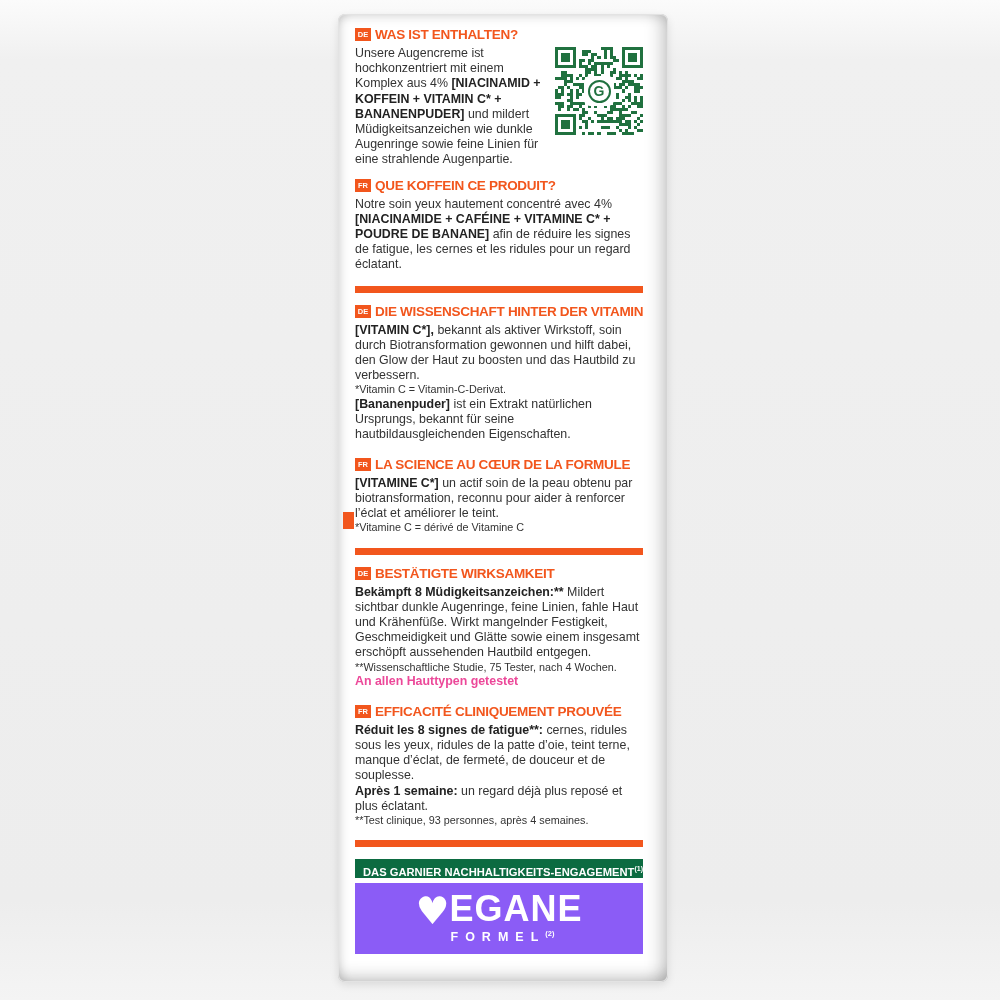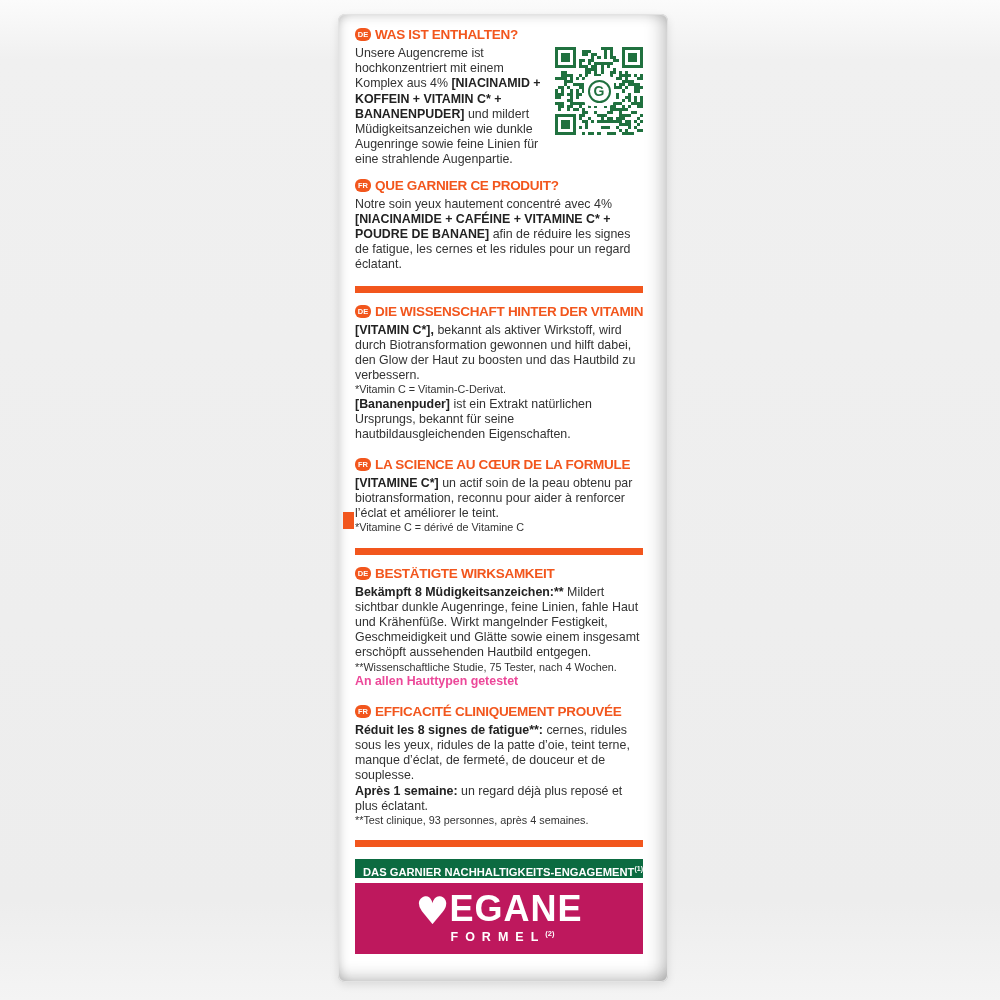--- a/index.html
+++ b/index.html
@@ -14,40 +14,40 @@
                        inset -16px 0 18px -11px rgba(0,0,0,.25),
                        inset 0 12px 12px -10px rgba(0,0,0,.14),
                        inset 0 -16px 16px -11px rgba(0,0,0,.22),
                        0 3px 8px rgba(0,0,0,.10); }
   .content { position:absolute; left:17px; top:13px; width:288px; bottom:5px; overflow:hidden; }
   .h { display:flex; align-items:center; gap:4px; color:#f2561d; font-weight:bold;
        font-size:13.5px; letter-spacing:-0.3px; white-space:nowrap; margin:14px 0 4px; }
   .h.first { margin-top:0; }
   .h.tight { margin-top:10px; }
   .badge { flex:0 0 auto; display:inline-flex; align-items:center; justify-content:center;
-           width:16px; height:13px; border-radius:6px; background:#f2561d; color:#fff;
+           width:16px; height:13px; border-radius:0; background:#f2561d; color:#fff;
            font-size:7.5px; font-weight:bold; letter-spacing:0; }
   .p { font-size:12.4px; line-height:15.2px; color:#333; }
   .p b { color:#222;margin-top:8px; }
   .small { font-size:10.8px; line-height:13.5px; color:#333; }
   .boldline { font-size:12.4px; line-height:15.5px; font-weight:bold; color:#ec4899; }
   .divider { height:7px; background:#f2561d; margin:13px 0 11px; }
   .qr { float:right; width:88px; height:88px; margin:1px 0 5px 8px; position:relative; background:#fff; }
   .qr svg { display:block; width:88px; height:88px; }
   .qr-logo { position:absolute; left:29px; top:29px; width:30px; height:30px; background:#fff;
              border-radius:6px; display:flex; align-items:center; justify-content:center; }
   .qr-g { width:23px; height:23px; border:2.5px solid #20713f; border-radius:50%;
           display:flex; align-items:center; justify-content:center;
           color:#20713f; font-weight:bold; font-size:14px; line-height:1; }
   .clear { clear:both; }
   .greenbar { margin-top:12px; height:19px; background:#0c6b41; color:#fff;
               font-size:11.2px; font-weight:bold; letter-spacing:0; line-height:19px;
               padding-left:8px; white-space:nowrap; }
   .greenbar sup { font-size:7px; }
-  .greenbox { margin-top:5px; height:71px; background:#be185d; color:#fff; text-align:center; }
+  .greenbox { margin-top:5px; height:71px; background:#8b5cf6; color:#fff; text-align:center; }
   .vegane { padding-top:9px; font-size:36px; line-height:34px; font-weight:bold; letter-spacing:1px; }
   .heart { font-family:"DejaVu Sans", sans-serif; font-size:38px; vertical-align:-3px; margin-right:-1px; }
   .formel { font-size:12.5px; font-weight:bold; letter-spacing:7px; padding-left:7px; margin-top:1px; }
   .formel sup { font-size:7.5px; letter-spacing:0; }
   .side-tab { position:absolute; left:5px; top:498px; width:11px; height:17px; background:#f2561d; }
 </style>
 </head>
 <body>
 
 <div class="stage">
@@ -333,34 +333,34 @@
             </svg>
           <span class="qr-logo">
             <span class="qr-g">G</span>
           </span>
         </span>
         <span>Unsere Augencreme ist hochkonzentriert mit einem Komplex aus 4% </span><b>[NIACINAMID + KOFFEIN + VITAMIN C* + BANANENPU­DER]</b><span> und mildert Müdigkeitsanzeichen wie dunkle Augenringe sowie feine Linien für eine strahlende Augenpartie.</span>
       </div>
 
       <div class="h clear tight">
         <span class="badge">FR</span>
-        <span>QUE GARNIER CE PRODUIT?</span>
+        <span>QUE KOFFEIN CE PRODUIT?</span>
       </div>
       <div class="p">
         <span>Notre soin yeux hautement concentré avec 4% </span><b>[NIACINAMIDE + CAFÉINE + VITAMINE C* + POUDRE DE BANANE]</b><span> afin de réduire les signes de fatigue, les cernes et les ridules pour un regard éclatant.</span>
       </div>
 
       <div class="divider"></div>
 
       <div class="h tight">
         <span class="badge">DE</span>
         <span>DIE WISSENSCHAFT HINTER DER VITAMIN</span>
       </div>
       <div class="p">
-        <b>[VITAMIN C*],</b><span> bekannt als aktiver Wirkstoff, wird durch Biotransformation gewonnen und hilft dabei, den Glow der Haut zu boosten und das Hautbild zu verbessern.</span>
+        <b>[VITAMIN C*],</b><span> bekannt als aktiver Wirkstoff, soin durch Biotransformation gewonnen und hilft dabei, den Glow der Haut zu boosten und das Hautbild zu verbessern.</span>
       </div>
       <div class="small">*Vitamin C = Vitamin-C-Derivat.</div>
       <div class="p">
         <b>[Bananenpuder]</b><span> ist ein Extrakt natürlichen Ursprungs, bekannt für seine hautbildausgleichenden Eigenschaften.</span>
       </div>
 
       <div class="h">
         <span class="badge">FR</span>
         <span>LA SCIENCE AU CŒUR DE LA FORMULE</span>
       </div>

